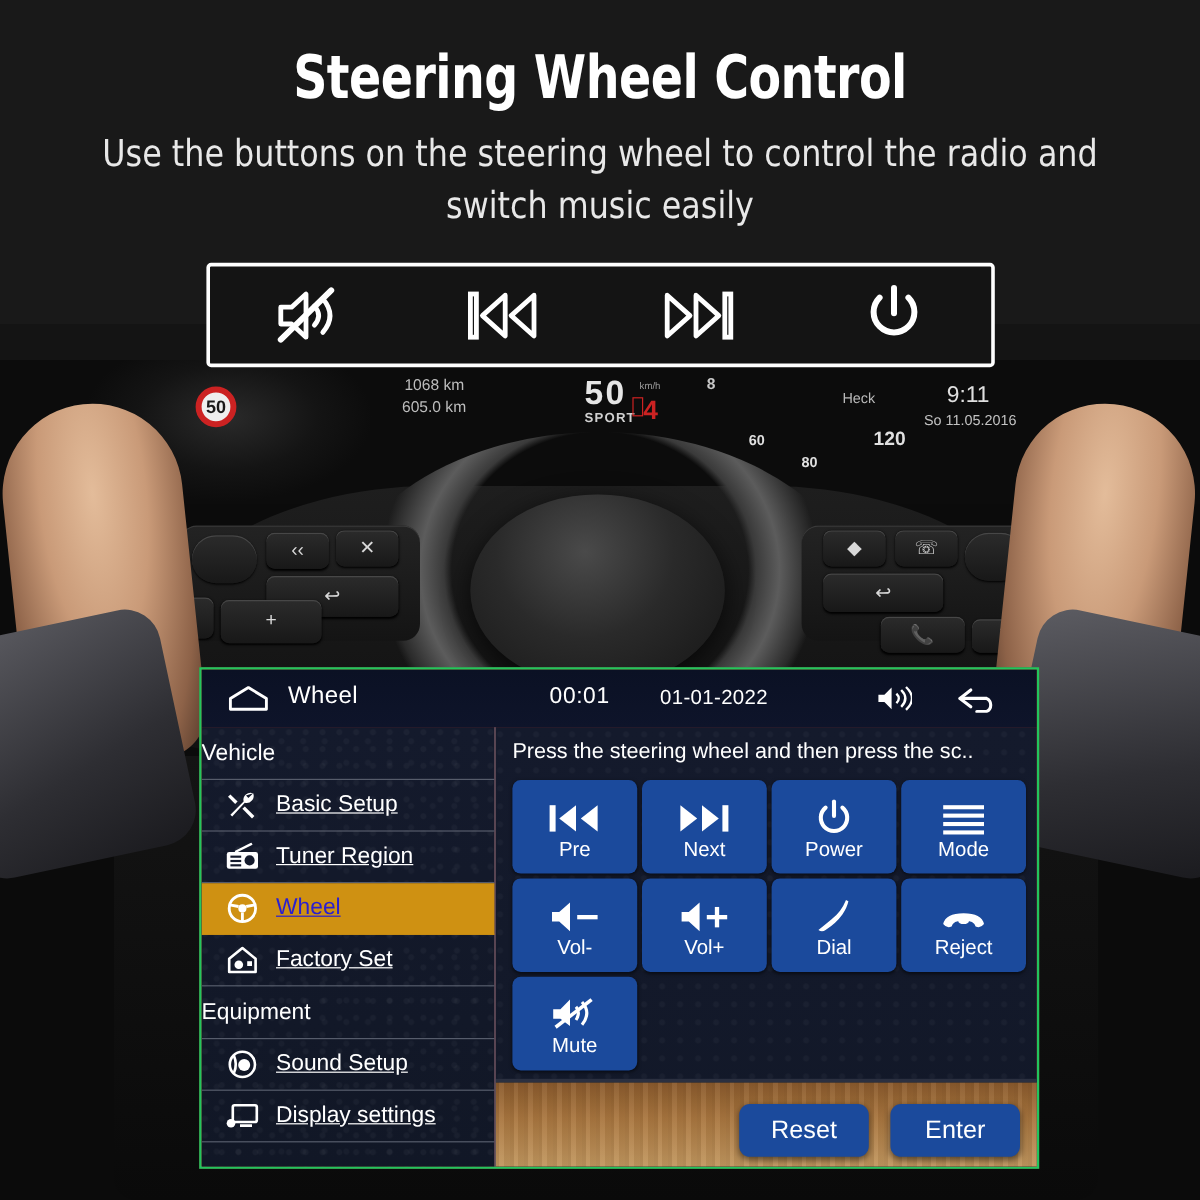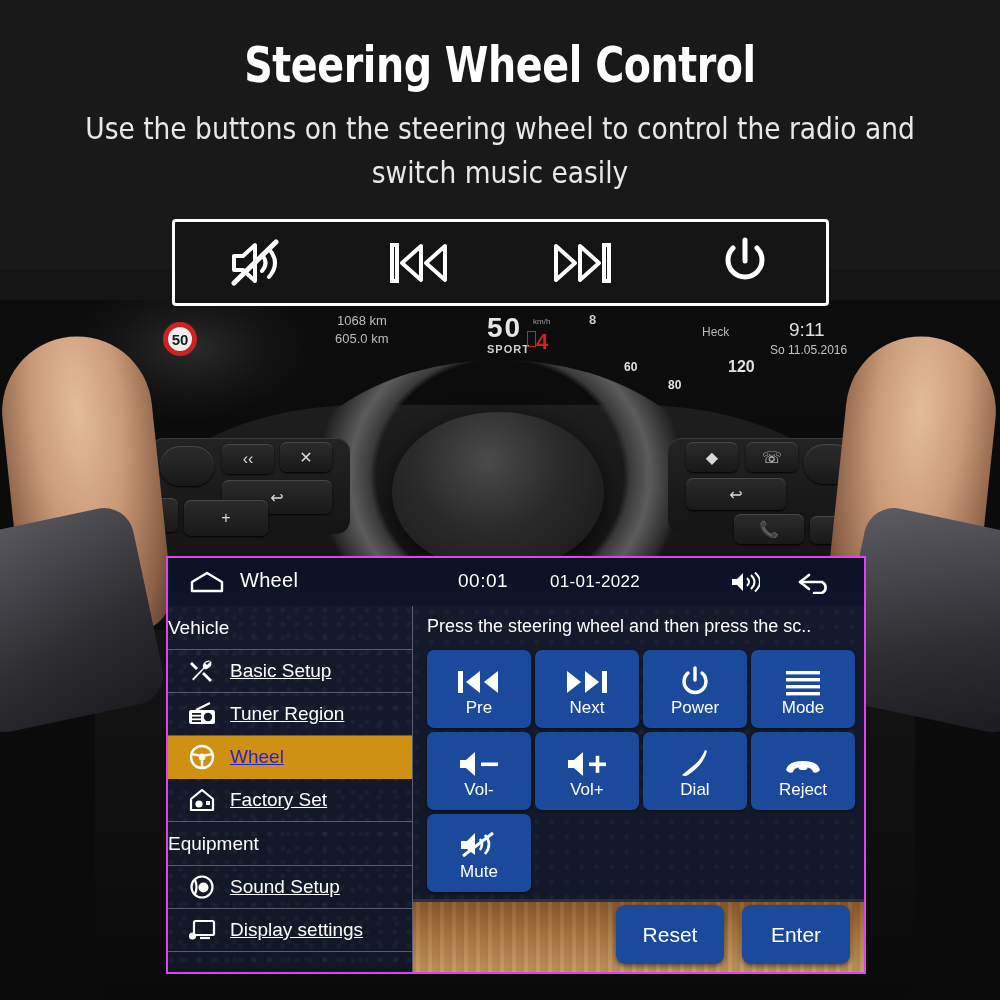--- a/index.html
+++ b/index.html
@@ -136,21 +136,21 @@
   .sleeve-r { left:848px; transform:rotate(12deg); }
   .console {
     position:absolute; left:95px; top:330px; width:820px; height:370px;
     background:linear-gradient(#141414,#0a0a0a);
     border-radius:18px;
   }
 
   
   .unit {
     position:absolute; left:166px; top:556px; width:700px; height:418px;
-    border:2px solid #d946ef;
+    border:2px solid #22c55e;
     overflow:hidden;
     z-index:10;
     background:#7f1d1d;
   }
   .unit-header {
     position:relative; height:48px; width:100%;
     background:linear-gradient(#0b1124,#0e142a);
     display:flex; align-items:center;
     color:#ffffff;
   }
@@ -223,21 +223,21 @@
     position:absolute; left:0; bottom:0; width:700px; height:74px;
     background:
       repeating-linear-gradient(90deg, rgba(0,0,0,.07) 0 3px, rgba(255,255,255,.05) 3px 7px, rgba(0,0,0,.05) 7px 12px),
       linear-gradient(#8a5a2c,#a9763f 40%,#c49a62 100%);
     z-index:1;
   }
   .wood-top { position:absolute; left:0; bottom:74px; width:700px; height:3px; background:#2b3040; z-index:2; }
 
   .actions { position:absolute; right:14px; bottom:12px; display:flex; gap:18px; z-index:4; }
   .abtn {
-    width:108px; height:59px; background:#1b4a9c; border-radius:9px;
+    width:108px; height:44px; background:#1b4a9c; border-radius:9px;
     display:flex; align-items:center; justify-content:center;
     color:#ffffff; font-size:21px;
     box-shadow:0 2px 5px rgba(0,0,0,.5);
     text-align:center;
   }
 </style>
 </head>
 <body>
 
 <div class="photo">

